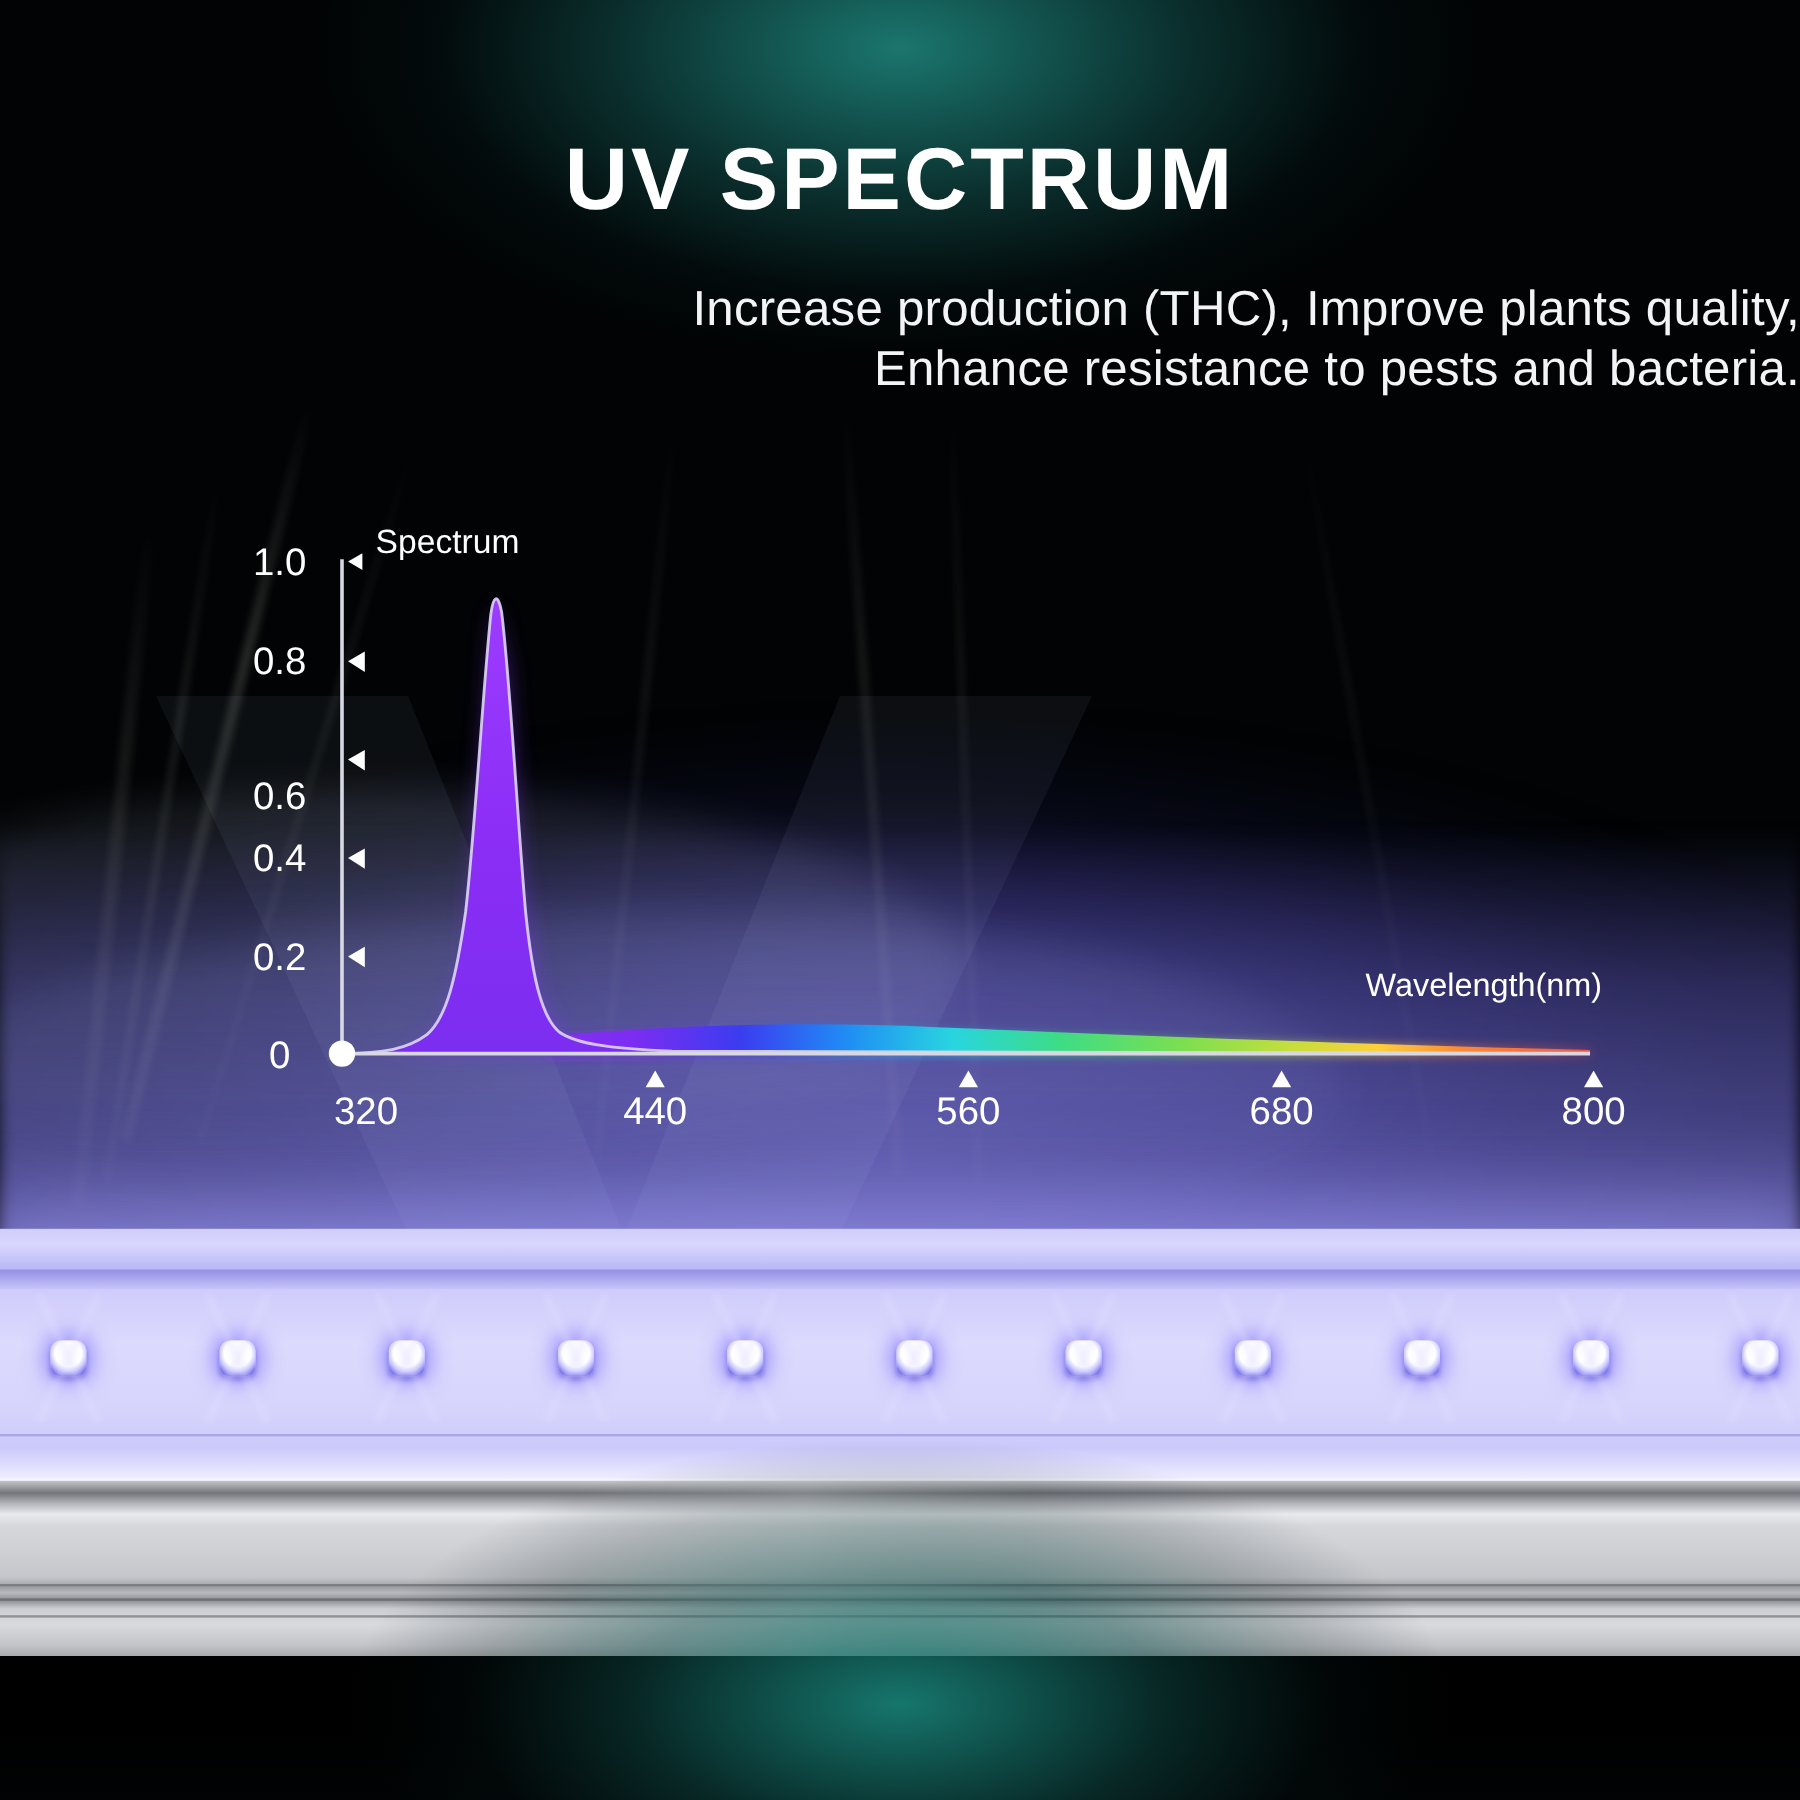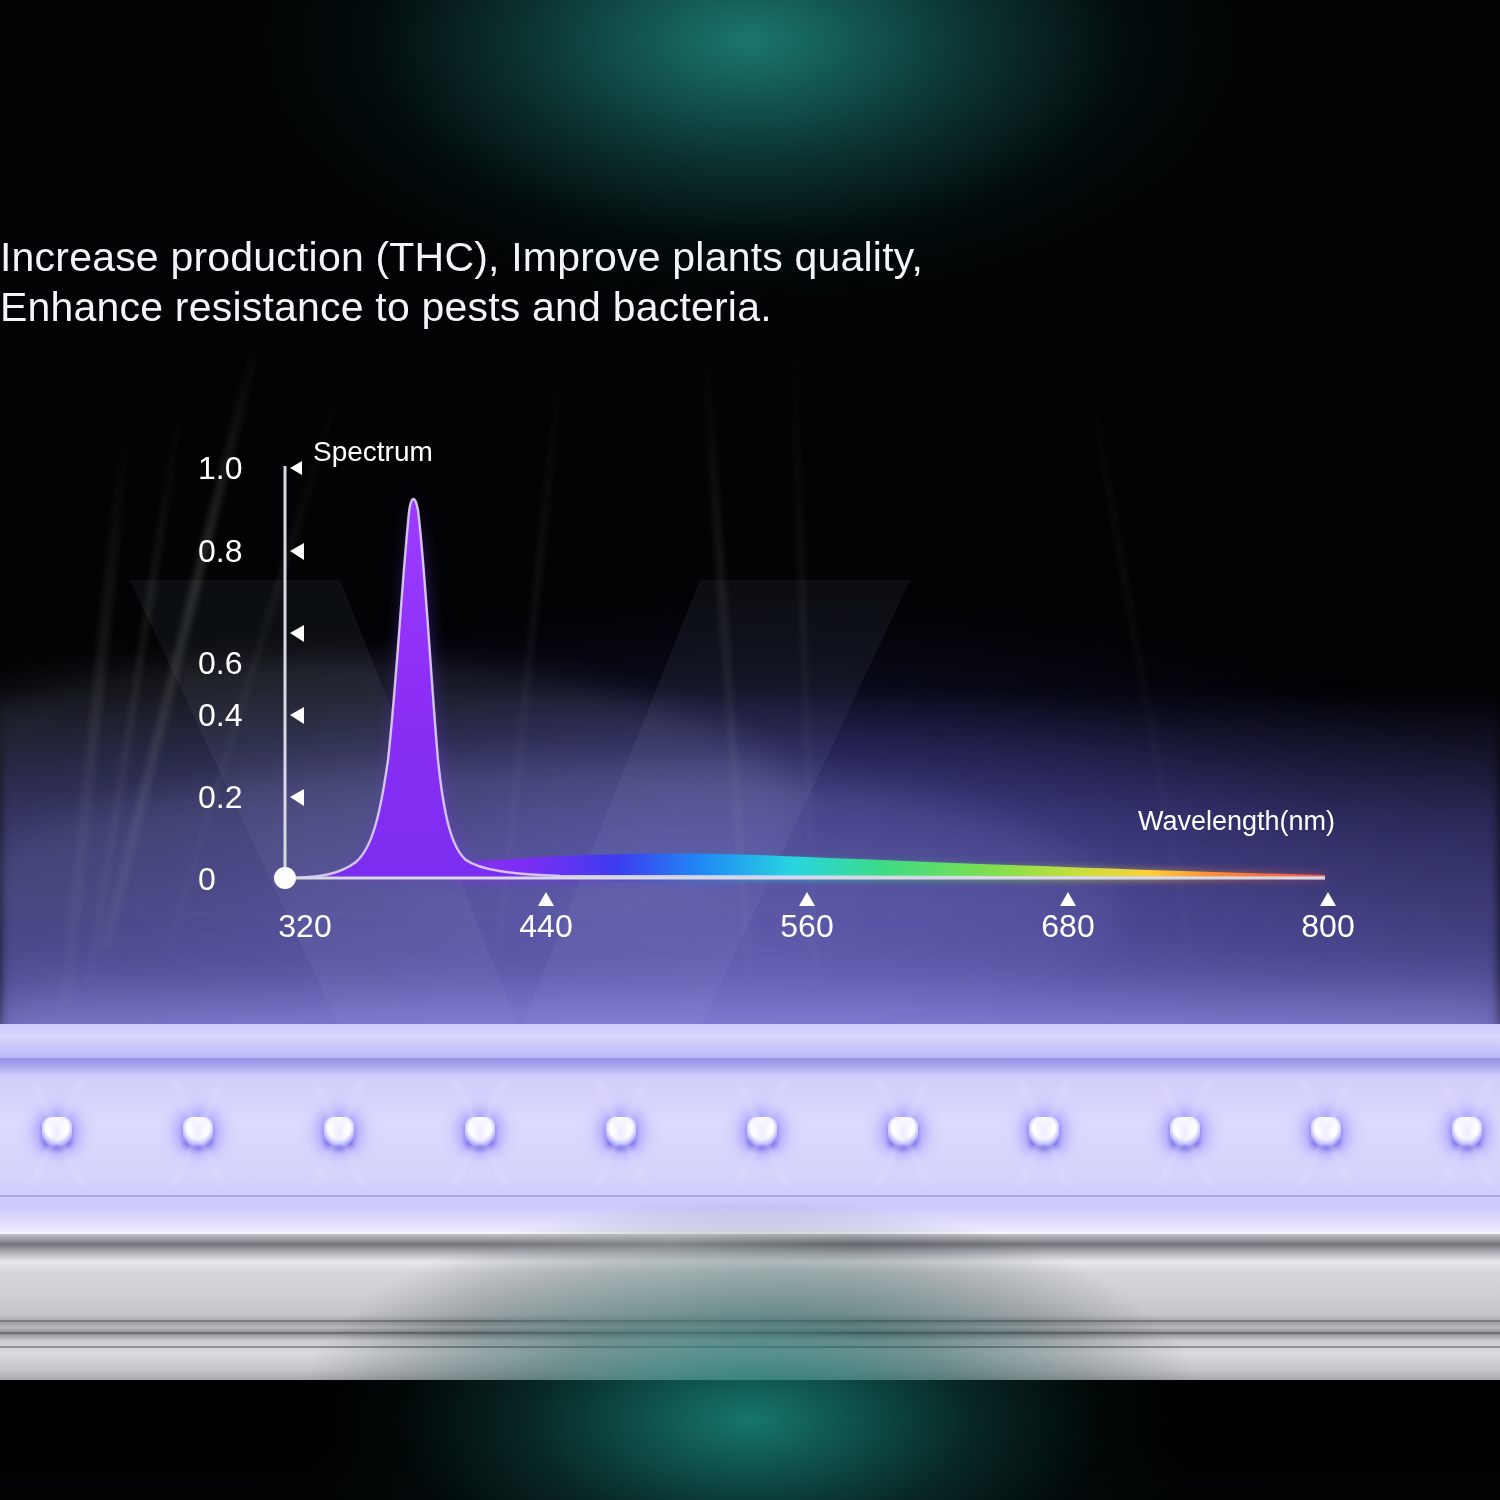--- a/index.html
+++ b/index.html
@@ -82,38 +82,38 @@
   .title{
     position:absolute; left:0; right:0; top:108px;
     text-align:center;
     color:#ffffff;
     font-size:73px;
     font-weight:700;
     letter-spacing:2.5px;
   }
   .subtitle{
     position:absolute; left:0; right:0; top:232px;
-    text-align:left;
+    text-align:right;
     color:#f2f4f7;
     font-size:41px;
     font-weight:400;
     line-height:1.22;
     letter-spacing:0.2px;
   }
 
   
   .chart{
     position:absolute; left:0; top:0; width:1500px; height:1500px;
     pointer-events:none;
   }
   .axis-line{ stroke:#d8d8e4; stroke-width:3; }
   .tick-tri{ fill:#ffffff; }
   .ylab{
     position:absolute;
-    color:#ffffff; font-size:32px; text-align:left; width:70px;
+    color:#ffffff; font-size:32px; text-align:center; width:70px;
   }
   .xlab{
     position:absolute;
     color:#ffffff; font-size:32px; text-align:center; width:120px;
   }
   .series-name{
     position:absolute; color:#ffffff; font-size:28px;
     left:313px; top:436px;
   }
   .axis-title{
@@ -221,20 +221,21 @@
     <div class="ray" style="left:345px; top:360px; width:5px;  height:620px; transform:rotate(17deg);  opacity:.30;"></div>
     <div class="ray" style="left:700px; top:330px; width:7px;  height:650px; transform:rotate(-4deg);  opacity:.34;"></div>
     <div class="ray" style="left:790px; top:320px; width:5px;  height:670px; transform:rotate(-2deg);  opacity:.28;"></div>
     <div class="ray" style="left:560px; top:340px; width:6px;  height:640px; transform:rotate(6deg);   opacity:.26;"></div>
     <div class="ray" style="left:1080px;top:340px; width:5px;  height:640px; transform:rotate(-10deg); opacity:.20;"></div>
     <div class="ray" style="left:120px; top:430px; width:11px; height:580px; transform:rotate(6deg);   opacity:.30;"></div>
     <div class="band" style="left:-180px; top:660px; width:980px; height:300px;"></div>
     <div class="band" style="left:-60px;  top:760px; width:1180px;height:300px; opacity:.7;"></div>
   </div>
 
+  <div class="title">UV SPECTRUM</div>
   <div class="subtitle">
     <div>Increase production (THC), Improve plants quality,</div>
     <div>Enhance resistance to pests and bacteria.</div>
   </div>
 
   <svg class="chart" viewBox="0 0 1500 1500">
     <defs>
       <linearGradient id="tailGrad" x1="0" y1="0" x2="1" y2="0">
         <stop offset="0.00" stop-color="#8b2df5"></stop>
         <stop offset="0.10" stop-color="#7b2df2"></stop>

